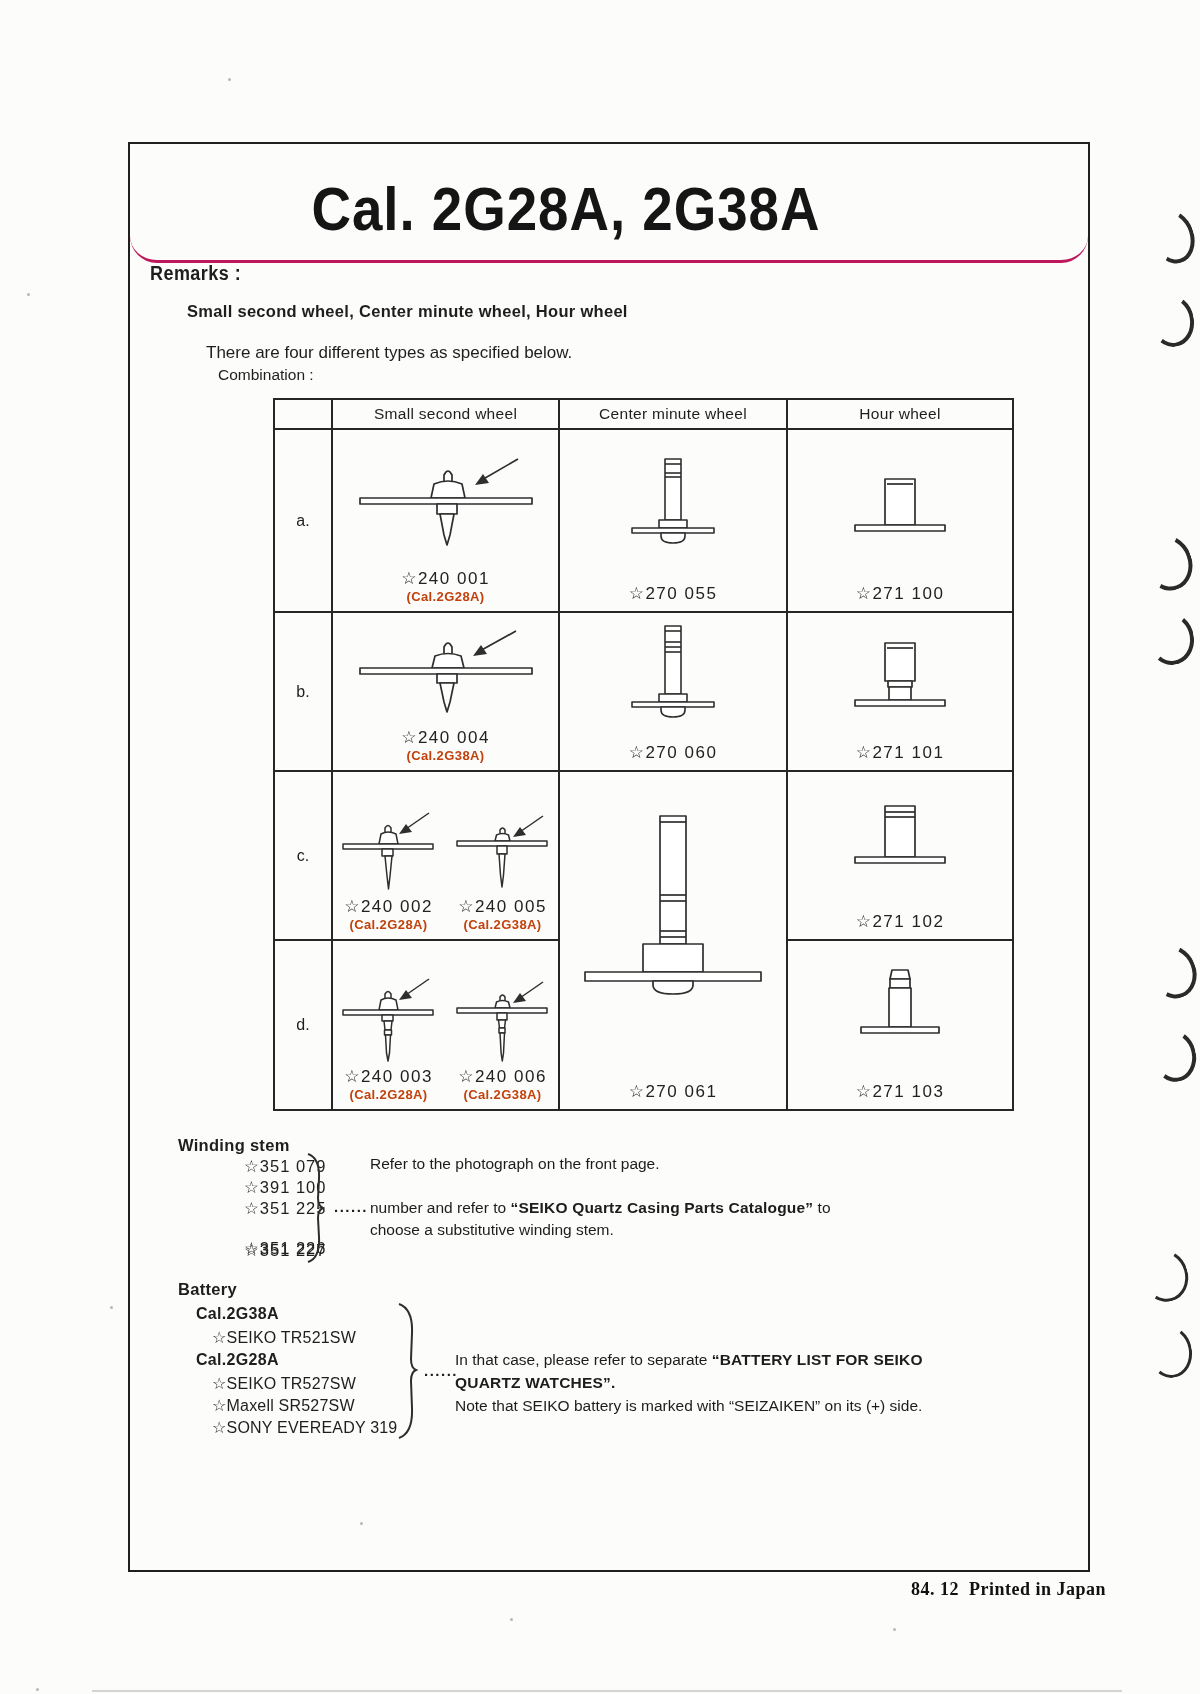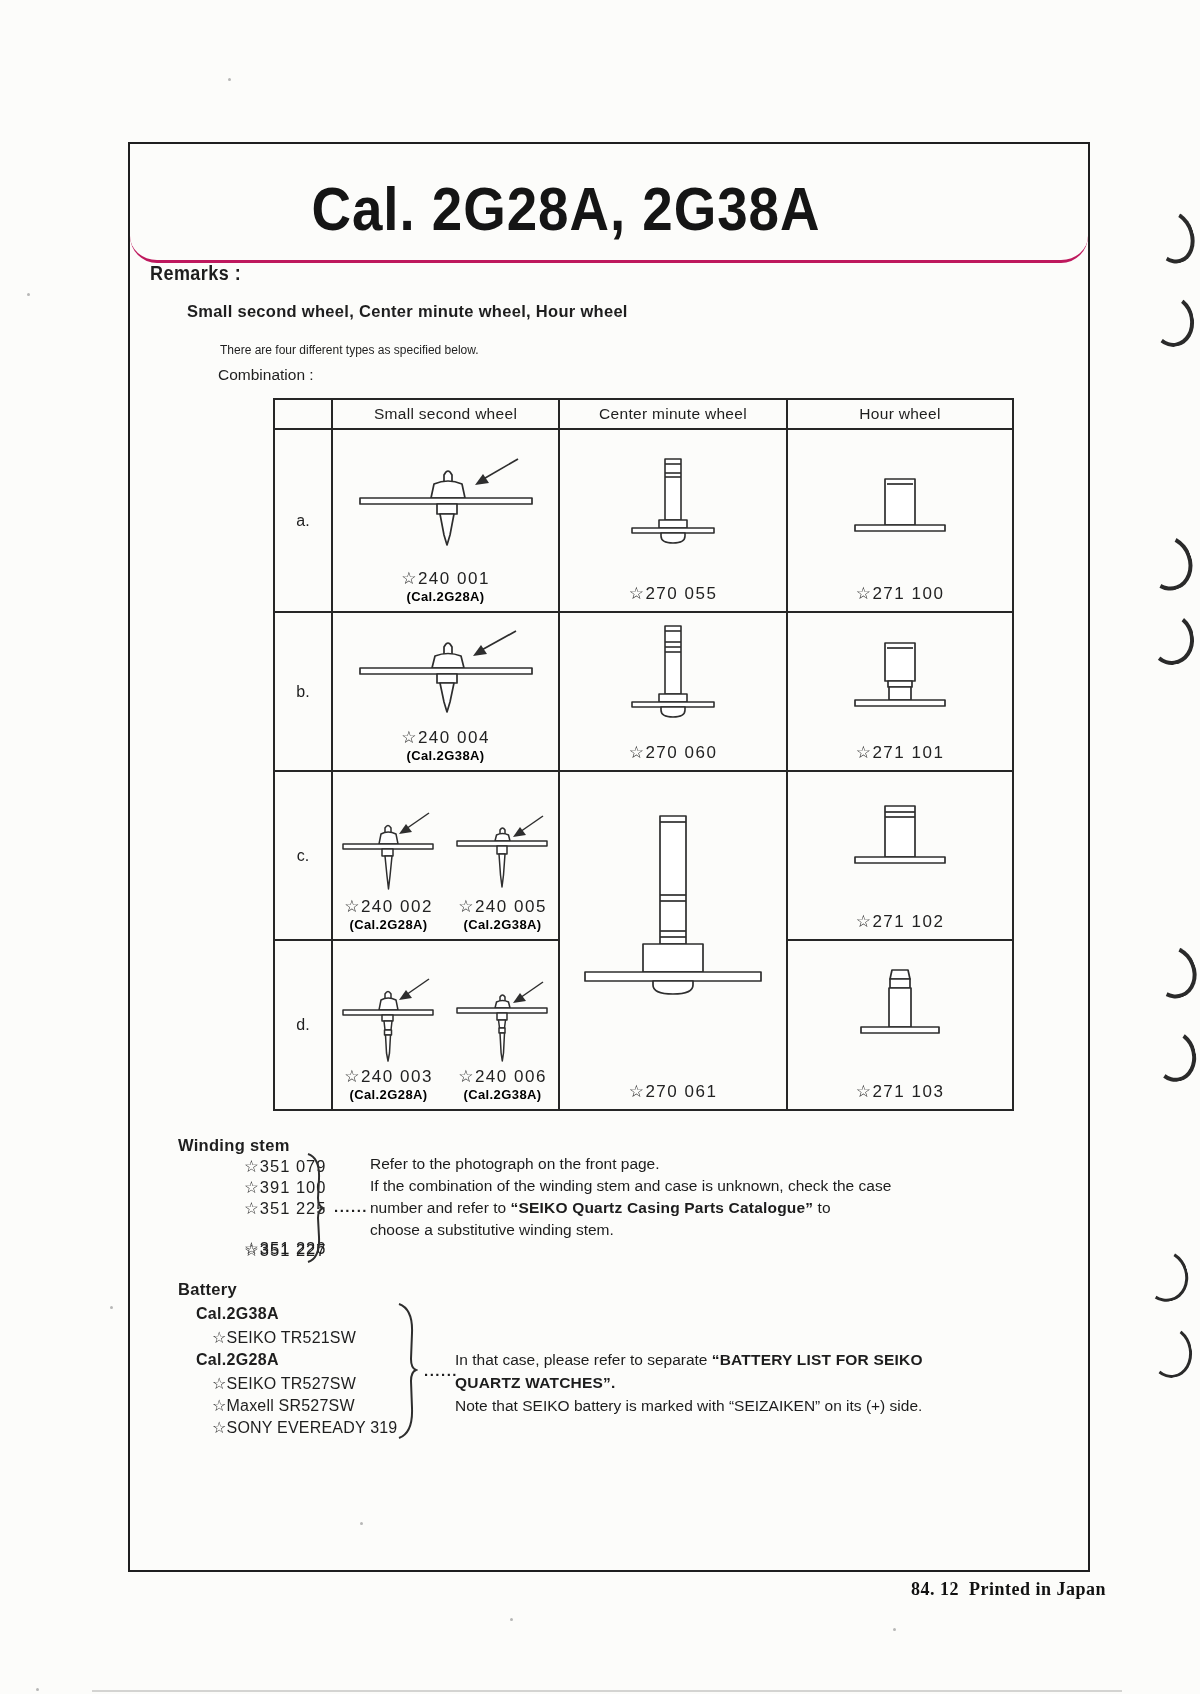--- a/index.html
+++ b/index.html
@@ -27,38 +27,38 @@
     font-size:57px;font-weight:bold;letter-spacing:1px;
     transform:scale(0.96,1.08);transform-origin:center;
     padding-right:90px;white-space:nowrap;color:#151515;
   }
 
   .remarks-heading{
     left:150px;top:262px;font-size:20px;font-weight:bold;
     transform:scaleX(0.9);transform-origin:left;letter-spacing:.5px;
   }
   .remarks-sub{left:187px;top:302px;font-size:16.5px;font-weight:bold;letter-spacing:.3px;}
-  .remarks-line{left:220px;top:343px;font-size:12px;}
+  .remarks-line{left:206px;top:343px;font-size:17px;}
   .remarks-combo{left:218px;top:366px;font-size:15.5px;}
 
   
   table.combo{
     position:absolute;left:229px;top:398px;
     border-collapse:collapse;table-layout:fixed;margin-left:44px;
   }
   table.combo td, table.combo th{
     border:2px solid #262626;padding:0;vertical-align:middle;text-align:center;
     background:transparent;
   }
   th.hdr{height:28px;font-size:15.5px;font-weight:normal;letter-spacing:.3px;}
   .cellbox{height:100%;display:flex;flex-direction:column;align-items:center;justify-content:flex-end;padding-bottom:7px;box-sizing:border-box;}
   .figwrap{flex:1;display:flex;align-items:center;justify-content:center;width:100%;}
   .h-a{height:181px;} .h-b{height:157px;} .h-c{height:167px;} .h-d{height:168px;} .h-cd{height:337px;}
   .pn{font-size:17px;letter-spacing:1.5px;white-space:nowrap;color:#222;}
-  .cal{font-size:13px;font-weight:bold;letter-spacing:.4px;white-space:nowrap;color:#000000;}
+  .cal{font-size:13px;font-weight:bold;letter-spacing:.4px;white-space:nowrap;color:#c2410c;}
   .rowlab{font-size:16px;}
   .duo{display:flex;gap:11px;align-items:flex-end;justify-content:center;flex:1;width:100%;}
   .sub{display:flex;flex-direction:column;align-items:center;justify-content:flex-end;}
   svg.fig{display:block;}
   svg.fig *{vector-effect:non-scaling-stroke;}
 
   
   .sec-heading{font-size:16.5px;font-weight:bold;letter-spacing:.3px;}
   .partline{font-size:16.5px;letter-spacing:1px;white-space:nowrap;}
   .dots{font-size:15px;font-weight:bold;letter-spacing:1.5px;}
@@ -382,21 +382,20 @@
   <div class="abs partline" style="left:244px;top:1157px;">☆351 079</div>
   <div class="abs partline" style="left:244px;top:1178px;">☆391 100</div>
   <div class="abs partline" style="left:244px;top:1199px;">☆351 225</div>
   <div class="abs partline" style="left:244px;top:1220px;margin-top:19px;">☆351 226</div>
   <div class="abs partline" style="left:244px;top:1241px;">☆351 227</div>
   <svg class="abs" style="left:305px;top:1152px;" width="20" height="112" viewBox="0 0 20 112">
     <path d="M3,2 Q15,6 14,27 L13,46 Q13,54 18,56 Q13,58 13,66 L14,85 Q15,106 3,110" fill="none" stroke="#2e2e2e" stroke-width="2"></path>
   </svg>
   <div class="abs dots" style="left:334px;top:1198px;">......</div>
   <div class="abs note" style="left:370px;top:1155px;">Refer to the photograph on the front page.</div>
-  <div class="abs note" style="left:370px;top:1177px;">If the combination of the winding stem and case is unknown, check the case</div>
   <div class="abs note" style="left:370px;top:1199px;"><span>number and refer to </span><b>“SEIKO Quartz Casing Parts Catalogue”</b><span> to</span></div>
   <div class="abs note" style="left:370px;top:1221px;">choose a substitutive winding stem.</div>
 
   <div class="abs sec-heading" style="left:178px;top:1280px;">Battery</div>
   <div class="abs batcal" style="left:196px;top:1305px;">Cal.2G38A</div>
   <div class="abs batitem" style="left:212px;top:1328px;">☆SEIKO TR521SW</div>
   <div class="abs batcal" style="left:196px;top:1351px;">Cal.2G28A</div>
   <div class="abs batitem" style="left:212px;top:1374px;">☆SEIKO TR527SW</div>
   <div class="abs batitem" style="left:212px;top:1396px;">☆Maxell SR527SW</div>
   <div class="abs batitem" style="left:212px;top:1418px;">☆SONY EVEREADY 319</div>

